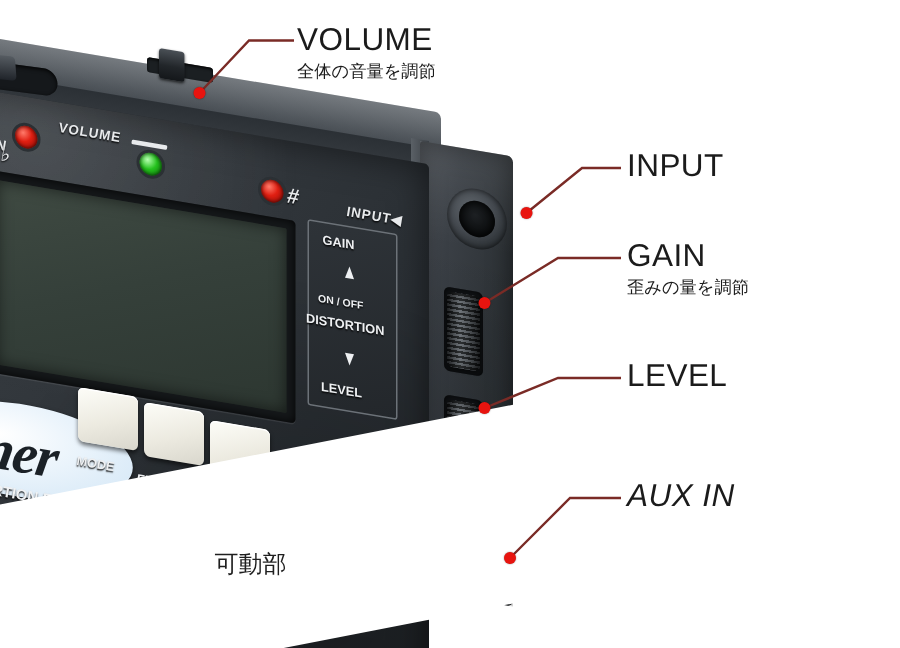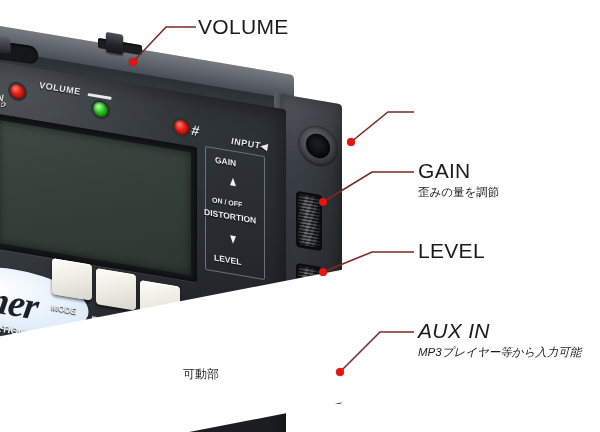--- a/index.html
+++ b/index.html
@@ -412,24 +412,23 @@
 
   .co-volume{ left:198px; top:16px; }
   .co-input{  left:418px; top:100px; }
   .co-gain{   left:418px; top:160px; }
   .co-level{  left:418px; top:240px; }
   .co-aux{    left:418px; top:320px;font-style:italic; }
 
   .note-kadou{
     position:absolute;
     left:143px; top:366px;
-    font-size:12px;
+    font-size:16px;
     color:#1f1f1f;
     white-space:nowrap;
-    margin-left:40px;
   }
 </style>
 </head>
 <body>
 
 <div id="stage">
 
   <div id="device">
 
     <div class="top-edge"></div>
@@ -512,32 +511,36 @@
   </svg>
 
   <div class="dot" style="left:129px;top:58px;"></div>
   <div class="dot" style="left:347px;top:138px;"></div>
   <div class="dot" style="left:319px;top:198px;"></div>
   <div class="dot" style="left:319px;top:268px;"></div>
   <div class="dot" style="left:336px;top:368px;"></div>
 
   <div class="callout co-volume">
     <div class="title">VOLUME</div>
+    <div class="sub">全体の音量を調節</div>
   </div>
 
+  <div class="callout co-input">
+    <div class="title">INPUT</div>
+    <div class="sub"></div>
+  </div>
 
   <div class="callout co-gain">
     <div class="title">GAIN</div>
     <div class="sub">歪みの量を調節</div>
   </div>
 
   <div class="callout co-level">
     <div class="title">LEVEL</div>
   </div>
 
   <div class="callout co-aux">
     <div class="title">AUX IN</div>
-    <div class="sub">MP3プレイヤー等から入力可能</div>
   </div>
 
   <div class="note-kadou">可動部</div>
 
 </div>
 
 </body></html>

